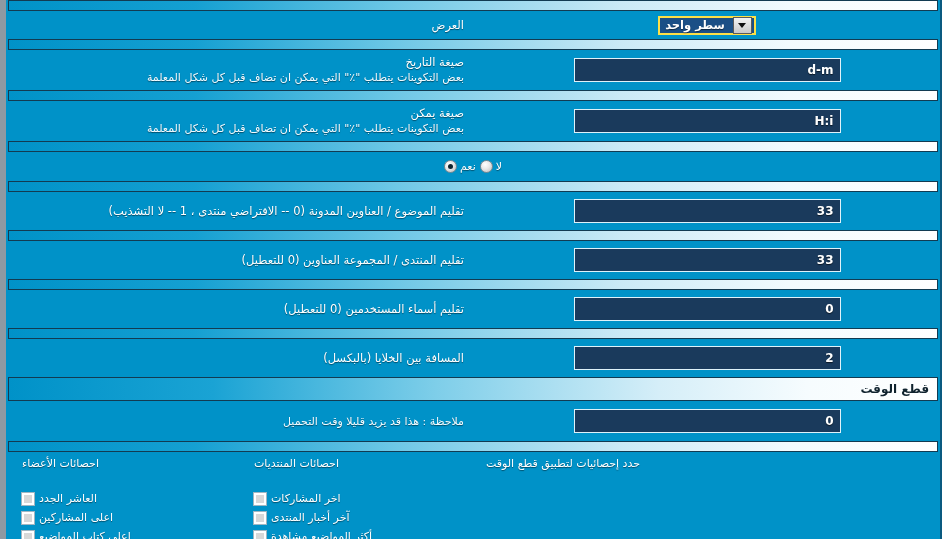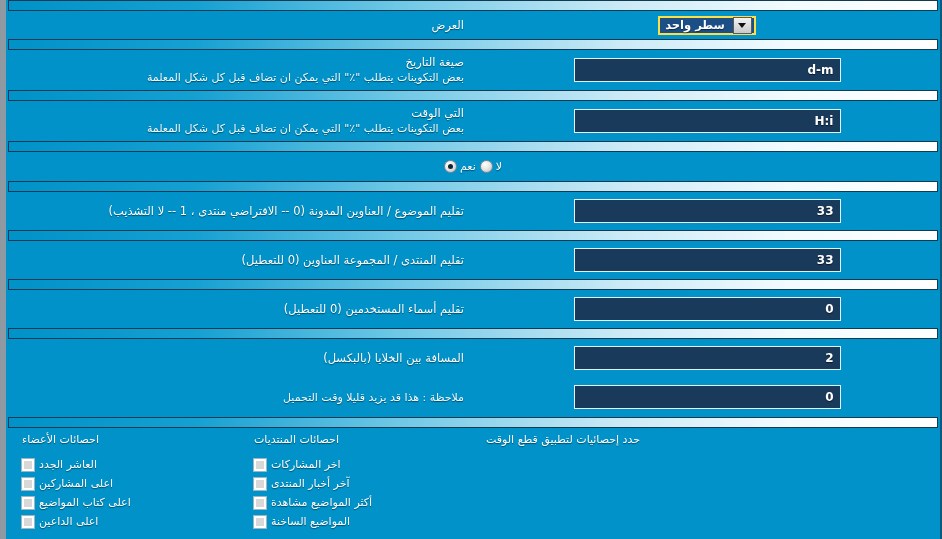--- a/index.html
+++ b/index.html
@@ -145,21 +145,21 @@
     box-sizing:border-box;
     display:flex;flex-direction:column;
     align-items:flex-end;
     padding:0 8px;
   }
   .col.right{flex:0 0 462px;}
   .col.mid{flex:0 0 232px;}
   .col.left{flex:0 0 232px;}
   .col-title{
     color:#ffffff;font-size:11px;
-    line-height:18px;margin-bottom:6px;
+    line-height:18px;margin-bottom:16px;
     text-shadow:0 1px 1px rgba(0,0,0,.45);
   }
   .cb-item{
     display:flex;flex-direction:row-reverse;align-items:center;
     gap:5px;height:19px;
   }
   .cb-item span{
     color:#ffffff;font-size:11px;white-space:nowrap;
     text-shadow:0 1px 1px rgba(0,0,0,.45);
   }
@@ -195,21 +195,21 @@
     </div>
   </div>
 
   <div class="sep"></div>
 
   <div class="row" style="height:40px;">
     <div class="ctl">
       <input class="txt" type="text" value="H:i" style="">
     </div>
     <div class="lbl" style="width:468px;">
-      <span>التي الوقت</span>
+      <span>صيغة يمكن</span>
       <span class="sub">بعض التكوينات يتطلب "٪" التي يمكن ان تضاف قبل كل شكل المعلمة</span>
     </div>
   </div>
 
   <div class="sep"></div>
 
   <div class="row" style="height:29px;">
     <div class="ctl">
       <div class="radios">
         <div class="radio-grp">
@@ -253,20 +253,23 @@
 
   <div class="sep"></div>
 
   <div class="row" style="height:38px;">
     <div class="ctl">
       <input class="txt" type="text" value="2" style="">
     </div>
     <div class="lbl" style="width:468px;">المسافة بين الخلايا (بالبكسل)</div>
   </div>
 
+  <div class="sec-head">
+    <span class="t">قطع الوقت</span>
+  </div>
 
   <div class="row" style="height:40px;">
     <div class="ctl">
       <input class="txt" type="text" value="0" style="">
     </div>
     <div class="lbl" style="width:468px;">
       <span class="sub">ملاحظة : هذا قد يزيد قليلا وقت التحميل</span>
     </div>
   </div>
 

